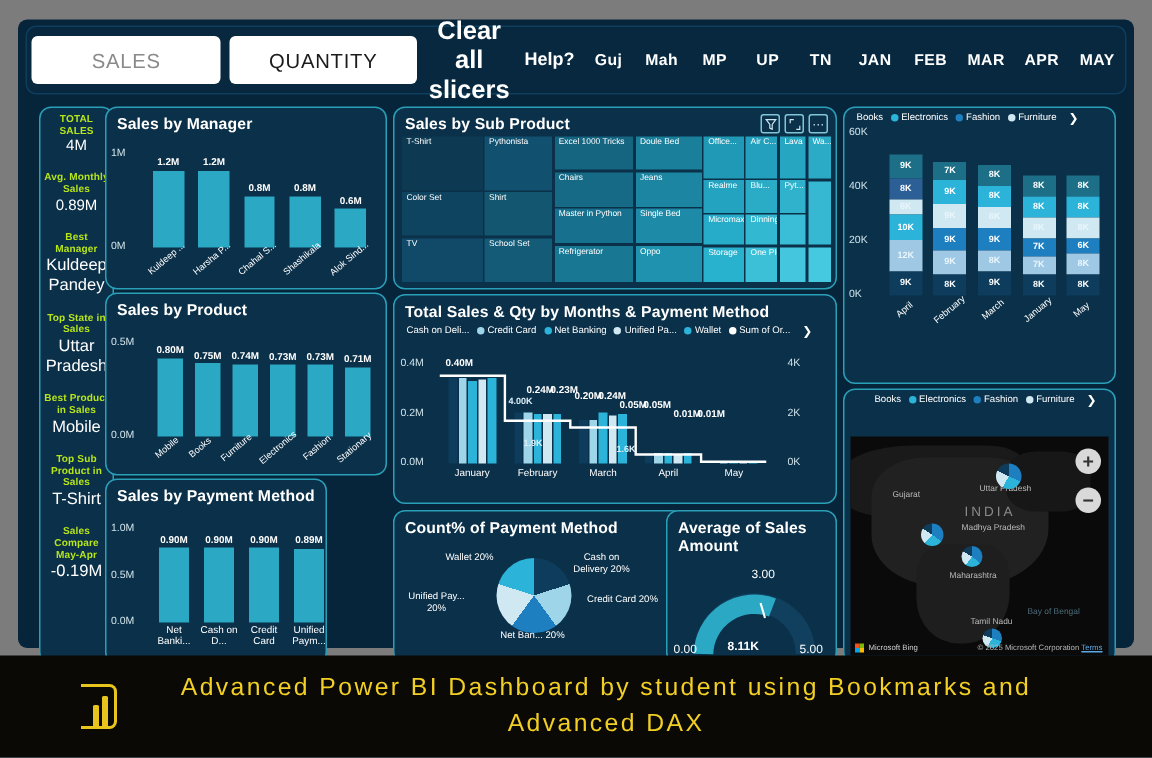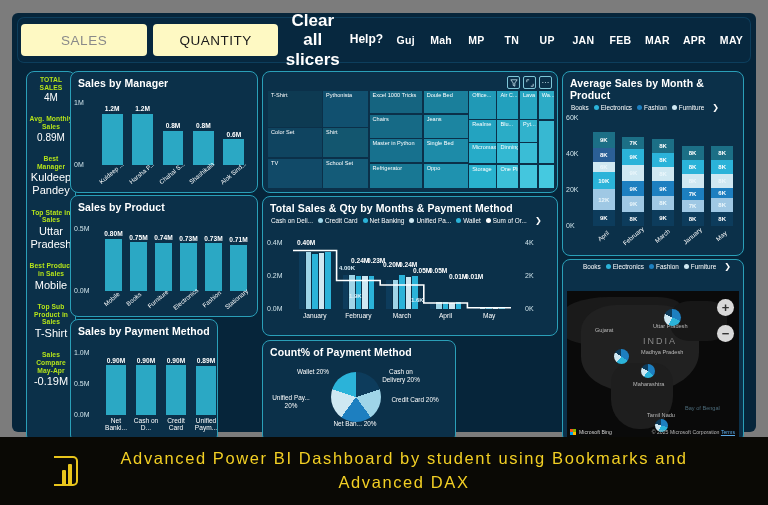--- a/index.html
+++ b/index.html
@@ -39,21 +39,21 @@
     background: #06253a; border-radius: 6px;
   }
 
   
   .topbar {
     position: absolute; left: 6px; top: 5px; width: 732px; height: 44px;
     background: #07283f; border-radius: 6px; display: flex; align-items: stretch;
     box-shadow: 0 0 0 1px #0d3e5c;
   }
   .bm-tab {
-    background: #fef9c3; border-radius: 4px; margin: 6px 3px; display: flex;
+    background: #ffffff; border-radius: 4px; margin: 6px 3px; display: flex;
     align-items: center; justify-content: center; font-size: 13.5px; letter-spacing: .5px;
     cursor: pointer;
   }
   .bm-tab.sales { width: 150px; color: #8a8a8a; }
   .bm-tab.qty { width: 148px; color: #1b1b1b; font-weight: 400; }
   .topbtn {
     display: flex; align-items: center; justify-content: center; text-align: center;
     color: #ffffff; font-size: 17px; font-weight: bold; line-height: 1.15; cursor: pointer;
     padding: 0 5px;
   }
@@ -159,22 +159,22 @@
   <div class="dash">
 
     <div class="topbar">
       <div class="bm-tab sales">SALES</div>
       <div class="bm-tab qty">QUANTITY</div>
       <div class="topbtn clear">Clear all slicers</div>
       <div class="topbtn help">Help?</div>
       <div class="slicer state">Guj</div>
       <div class="slicer state">Mah</div>
       <div class="slicer state">MP</div>
+      <div class="slicer state">UP</div>
       <div class="slicer state">TN</div>
-      <div class="slicer state">UP</div>
       <div class="slicer month">JAN</div>
       <div class="slicer month">FEB</div>
       <div class="slicer month">MAR</div>
       <div class="slicer month">APR</div>
       <div class="slicer month">MAY</div>
     </div>
 
     <div class="kpi-col">
       <div class="kpi">
         <div class="kpi-label">TOTAL SALES</div>
@@ -323,20 +323,21 @@
             <div class="cat">Net Banki...</div>
             <div class="cat">Cash on D...</div>
             <div class="cat">Credit Card</div>
             <div class="cat">Unified Paym...</div>
             <div class="cat">Wallet</div>
           </div>
         </div>
     </div>
 
     <div class="card" style="left:250px; top:58px; width:296px; height:122px;">
+      <div class="card-title">Sales by Sub Product</div>
       <div class="tm-toolbar">
         <div class="tm-btn">
           <svg width="8" height="8" viewBox="0 0 10 10">
               <path d="M1 1h8L6 5v4L4 8V5z" fill="none" stroke="#cbe8f1" stroke-width="1"></path>
             </svg>
         </div>
         <div class="tm-btn">
           <svg width="8" height="8" viewBox="0 0 10 10">
               <path d="M1 4V1h3M9 6v3H6" fill="none" stroke="#cbe8f1" stroke-width="1"></path>
             </svg>
@@ -544,23 +545,36 @@
       <div class="chart-area" id="pie-area" style="height:86px;">
           <div class="pie" style="left: 68px; top: 14px; width: 50px; height: 50px; background: conic-gradient(rgb(13, 60, 92) 0%, rgb(13, 60, 92) 20%, rgb(159, 213, 232) 20%, rgb(159, 213, 232) 40%, rgb(29, 127, 192) 40%, rgb(29, 127, 192) 60%, rgb(207, 232, 242) 60%, rgb(207, 232, 242) 80%, rgb(43, 179, 217) 80%, rgb(43, 179, 217) 100%);"></div>
           <div class="pie-lbl" style="left: 114px; top: 10px; width: 48px;">Cash on Delivery 20%</div>
           <div class="pie-lbl" style="left: 128px; top: 38px; width: 48px;">Credit Card 20%</div>
           <div class="pie-lbl" style="left: 68px; top: 62px; width: 48px;">Net Ban... 20%</div>
           <div class="pie-lbl" style="left: 4px; top: 36px; width: 48px;">Unified Pay... 20%</div>
           <div class="pie-lbl" style="left: 26px; top: 10px; width: 48px;">Wallet 20%</div>
         </div>
     </div>
 
+    <div class="card" style="left:432px; top:327px; width:114px; height:103px;">
+      <div class="card-title">Average of Sales Amount</div>
+      <div class="chart-area" id="gauge-area" style="height:76px;">
+          <svg width="84" height="46" style="position: absolute; left: 16px; top: 24px;">
+            <path d="M8 42 A34 34 0 0 1 76 42" fill="none" stroke="#10405e" stroke-width="13"></path>
+            <path d="M8 42 A34 34 0 0 1 54 11" fill="none" stroke="#2ba8c4" stroke-width="13"></path>
+            <line x1="46" y1="8" x2="49" y2="18" stroke="#fff" stroke-width="1.4"></line>
+          </svg>
+          <div class="gauge-tick" style="left: 56px; top: 8px;">3.00</div>
+          <div class="gauge-tick" style="left: 4px; top: 58px;">0.00</div>
+          <div class="gauge-tick" style="left: 88px; top: 58px;">5.00</div>
+          <div class="gauge-val" style="left: 40px; top: 56px;">8.11K</div>
+        </div>
+    </div>
 
     <div class="card" style="left:550px; top:58px; width:182px; height:185px;">
-      <div class="card-title">Average Sales by Month &amp; Product</div>
       <div class="legend" id="stack-legend">
           <div class="legend-item">
             <span>Books</span>
           </div>
           <div class="legend-item">
             <span class="legend-dot" style="background: rgb(43, 179, 217);"></span>
             <span>Electronics</span>
           </div>
           <div class="legend-item">
             <span class="legend-dot" style="background: rgb(29, 127, 192);"></span>

